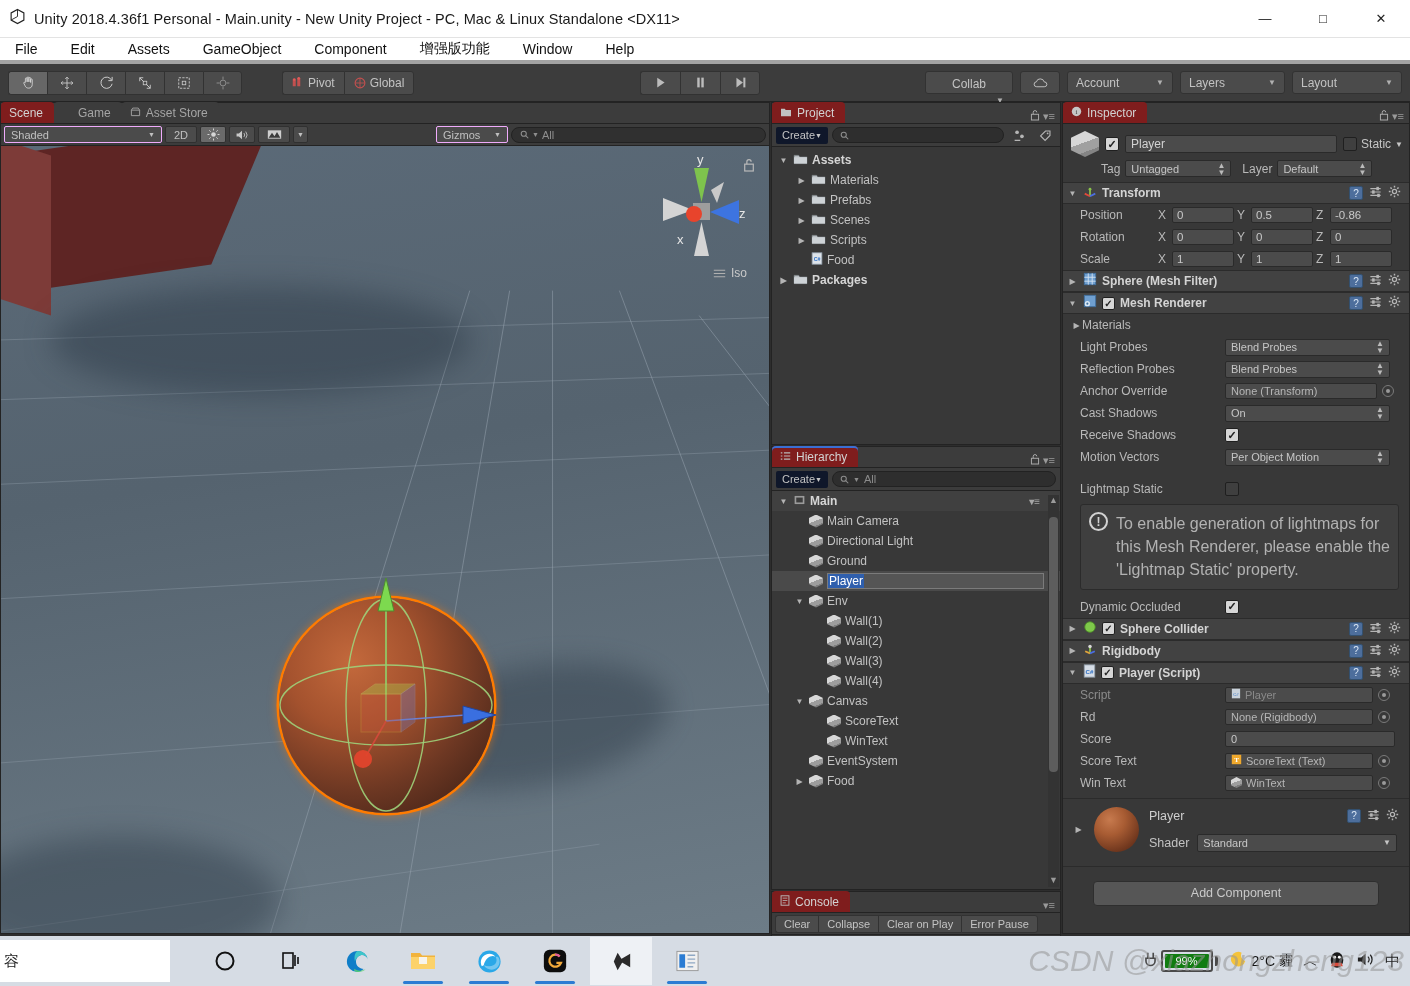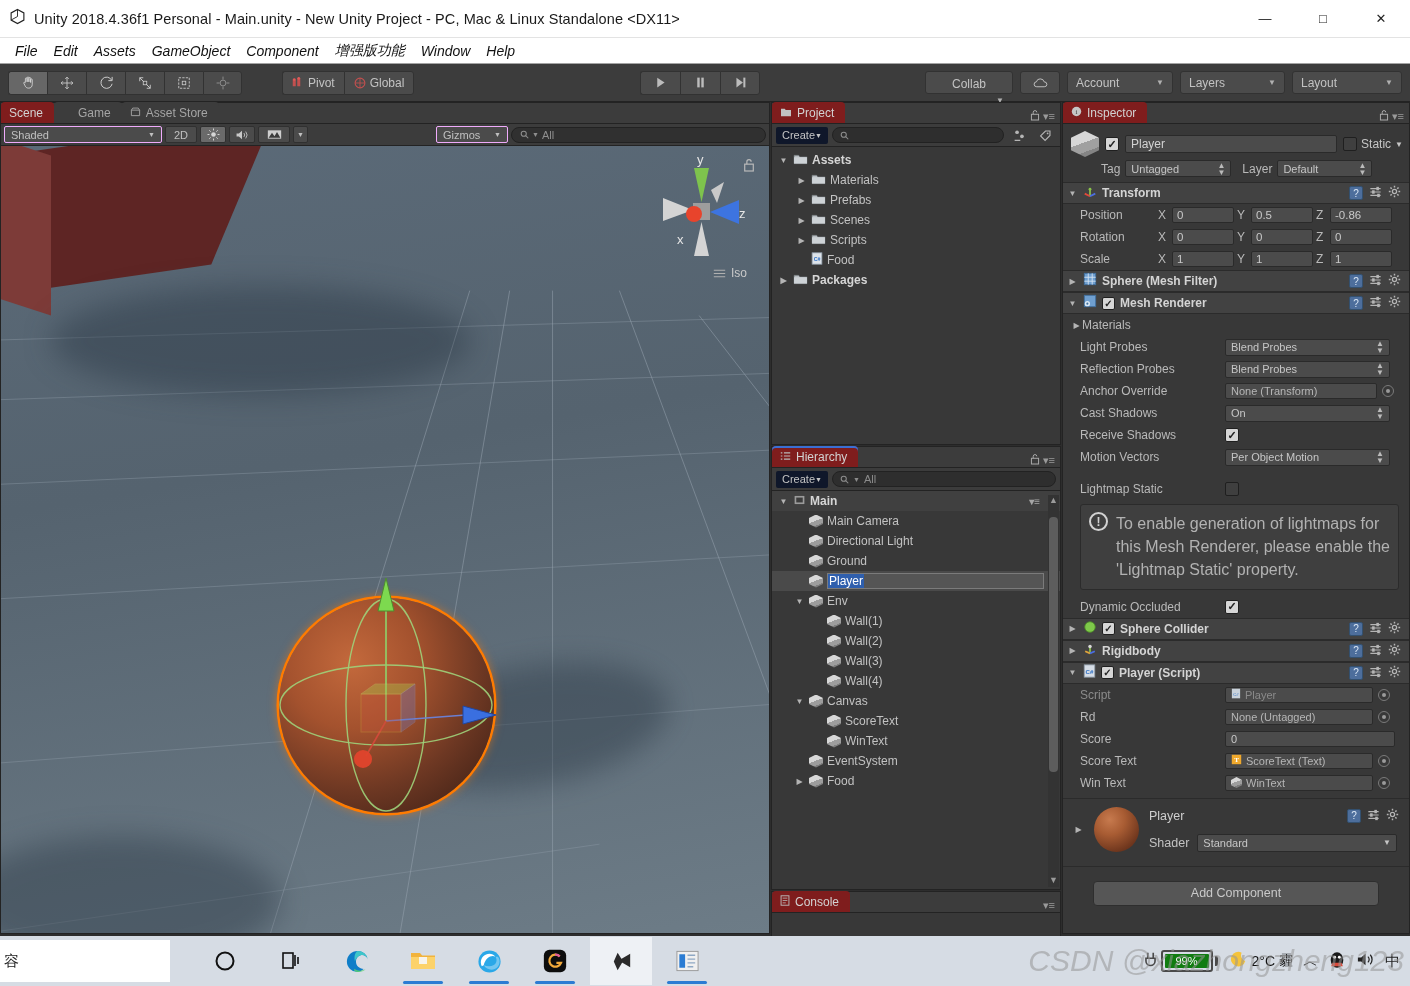--- a/index.html
+++ b/index.html
@@ -20,21 +20,21 @@
   .title-text { font-size: 14.5px; color: #1a1a1a; letter-spacing: .1px; }
   .win-buttons { margin-left: auto; display: flex; height: 38px; }
   .win-btn {
     width: 58px; height: 38px; display: flex; align-items: center; justify-content: center;
     color: #222; font-size: 13px;
   }
 
   
   .menubar {
     height: 26px; background: #ffffff; display: flex; align-items: center;
-    padding-left: 8px; gap: 2px; border-bottom: 1px solid #a3a3a3; font-style: italic;
+    padding-left: 8px; gap: 19px; border-bottom: 4px solid #a3a3a3;
   }
   .menu-item {
     font-size: 14px; color: #111; padding: 3px 7px; border-radius: 2px; white-space: nowrap;
   }
 
   
   .toolbar {
     height: 38px; background: #3c3c3c; display: flex; align-items: center;
     padding: 0 8px; border-bottom: 1px solid #232323; position: relative;
   }
@@ -853,20 +853,26 @@
                 <rect x="1" y="1" width="10" height="12" fill="none" stroke="#b9b9b9" stroke-width="1.2"></rect>
                 <path d="M3 4h6M3 7h6M3 10h4" stroke="#b9b9b9" stroke-width="1"></path>
               </svg>
           </span>
           <span>Console</span>
         </div>
         <div class="tabrow-right">
           <span>▾≡</span>
         </div>
       </div>
+      <div class="console-toolbar">
+        <div class="cbtn">Clear</div>
+        <div class="cbtn">Collapse</div>
+        <div class="cbtn">Clear on Play</div>
+        <div class="cbtn">Error Pause</div>
+      </div>
       <div class="console-body"></div>
     </div>
 
     <div class="panel" id="inspector-panel">
       <div class="panel-tabrow">
         <div class="ptab active">
           <span>
             <svg width="11" height="11" viewBox="0 0 14 14">
                 <circle cx="7" cy="7" r="6" fill="#c5c5c5"></circle>
                 <text x="7" y="10.5" font-size="9" text-anchor="middle" fill="#3c3c3c" font-family="Liberation Serif">i</text>
@@ -1201,21 +1207,21 @@
                   </svg></span>
                 <span>Player</span>
               </span>
               <span class="radio-dot">
                 <i></i>
               </span>
             </div>
             <div class="prop-row">
               <span class="prop-label">Rd</span>
               <span class="obj-field">
-                <span>None (Untagged)</span>
+                <span>None (Rigidbody)</span>
               </span>
               <span class="radio-dot">
                 <i></i>
               </span>
             </div>
             <div class="prop-row">
               <span class="prop-label">Score</span>
               <span class="val-field" style="width: 170px;">0</span>
             </div>
             <div class="prop-row">

